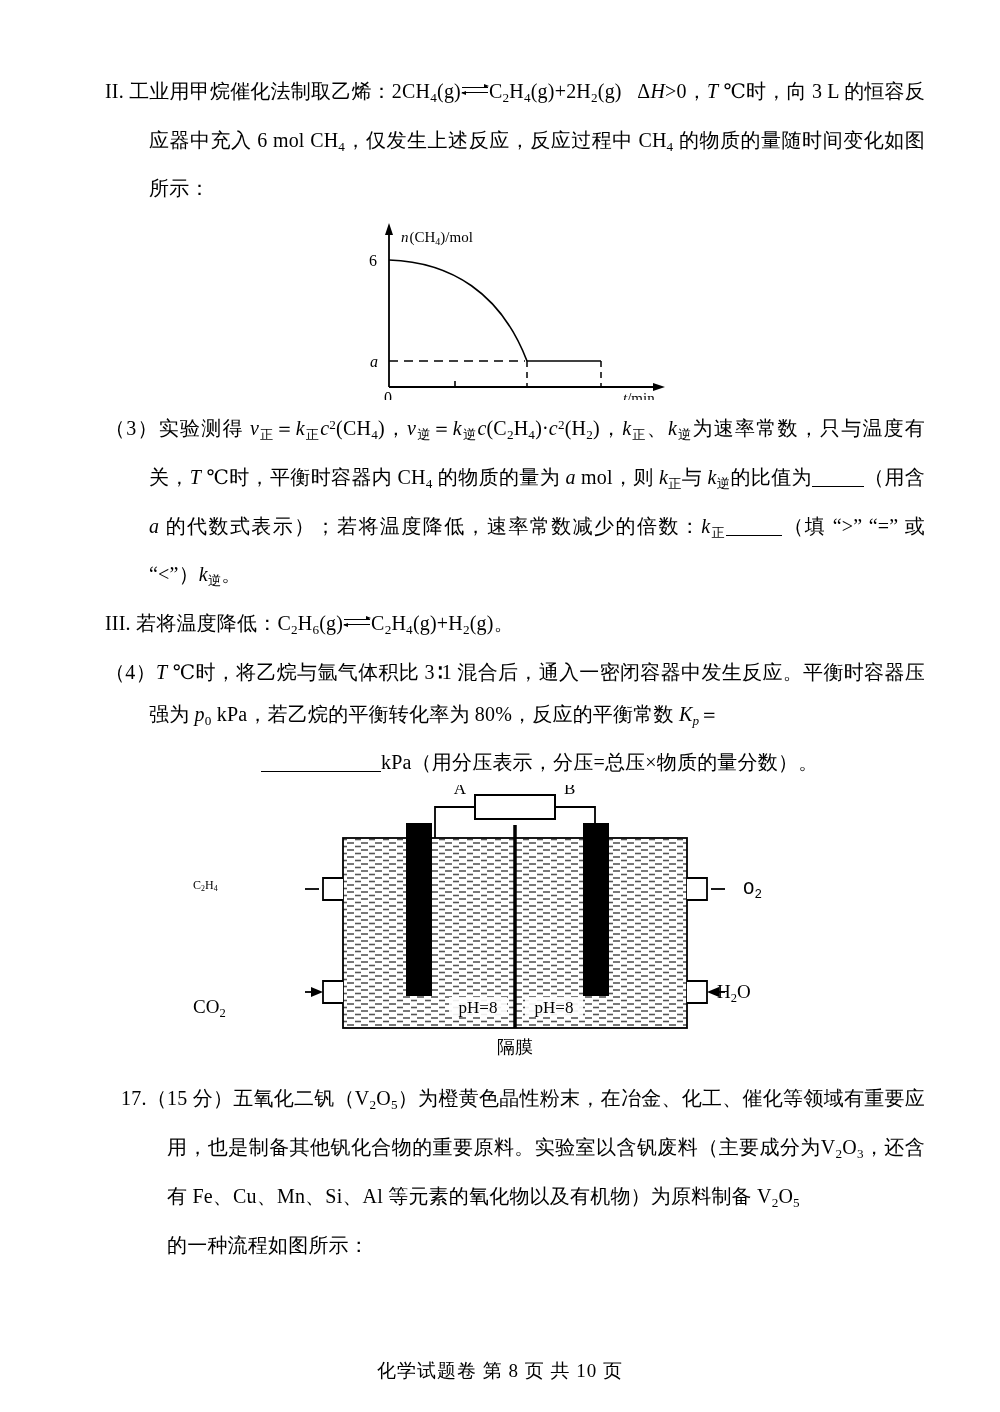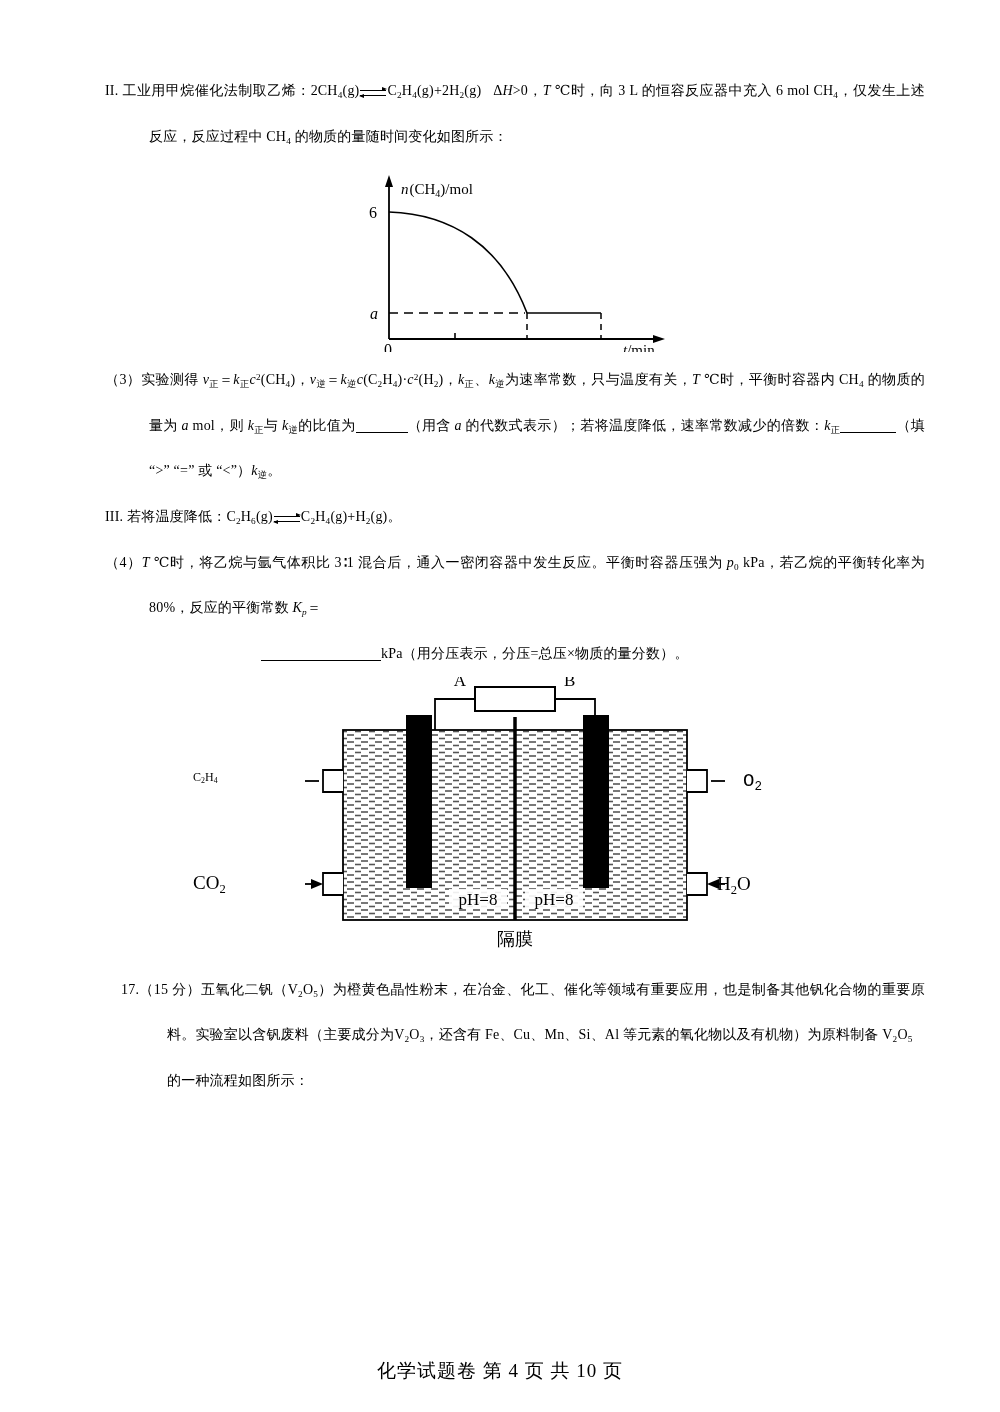--- a/index.html
+++ b/index.html
@@ -11,21 +11,21 @@
     position:relative;
     overflow:hidden;
   }
   .page{
     position:absolute;inset:0;
     padding:70px 75px 0 105px;
     box-sizing:border-box;
   }
   
   .para{
-    font-size:14px;
+    font-size:20px;
     line-height:42px;
     text-align:justify;
     margin:0 0 0 0;
     letter-spacing:0.2px;
   }
   .hang{
     padding-left:44px;
     text-indent:-44px;
   }
   .hang2{
@@ -199,25 +199,25 @@
       </g>
 
       <rect x="144" y="212" width="58" height="20" fill="#fff" opacity="0.9"></rect>
       <text x="173" y="228" font-family="Liberation Serif, serif" font-size="17" text-anchor="middle">pH=8</text>
       <rect x="220" y="212" width="58" height="20" fill="#fff" opacity="0.9"></rect>
       <text x="249" y="228" font-family="Liberation Serif, serif" font-size="17" text-anchor="middle">pH=8</text>
 
       <text x="210" y="268" font-family="Liberation Serif, serif" font-size="18" text-anchor="middle">隔膜</text>
     </svg>
     <div style="position:absolute;left:-112px;top:93px;font-size:12px;font-family:'Liberation Serif',serif;">C<sub>2</sub>H<sub>4</sub></div>
-    <div style="position:absolute;left:-112px;top:195px;font-size:19px;font-family:'Liberation Serif',serif;">CO<sub>2</sub></div>
+    <div style="position:absolute;left:-112px;top:211px;font-size:19px;font-family:'Liberation Serif',serif;">CO<sub>2</sub></div>
     <div style="position:absolute;left:438px;top:93px;font-size:19px;font-family:Liberation Mono, monospace;">O<sub>2</sub></div>
     <div style="position:absolute;left:412px;top:196px;font-size:19px;font-family:'Liberation Serif',serif;">H<sub>2</sub>O</div>
   </div>
 
 
   <div class="para hang2 blk" style="margin-top:14px;padding-left:46px;text-indent:-46px;margin-left:16px;">
     <span class="fm">17.</span><span>（15 分）</span><span>五氧化二钒（V</span><sub class="fm">2</sub><span class="fm">O</span><sub class="fm">5</sub><span>）为橙黄色晶性粉末，在冶金、化工、催化等领域有</span><span>重要应用，也是制备其他钒化合物的重要原料。实验室以含钒废料（主要成分为</span><span class="fm">V</span><sub class="fm">2</sub><span class="fm">O</span><sub class="fm">3</sub><span>，还含有 Fe、Cu、Mn、Si、Al 等元素的氧化物以及有机物）为原料制备 V</span><sub class="fm">2</sub><span class="fm">O</span><sub class="fm">5</sub><br><span>的一种流程如图所示：</span>
   </div>
 
 </div>
 
-<div class="footer">化学试题卷 第 4 页 共 10 页</div>
+<div class="footer">化学试题卷 第 8 页 共 10 页</div>
 
 </body></html>

